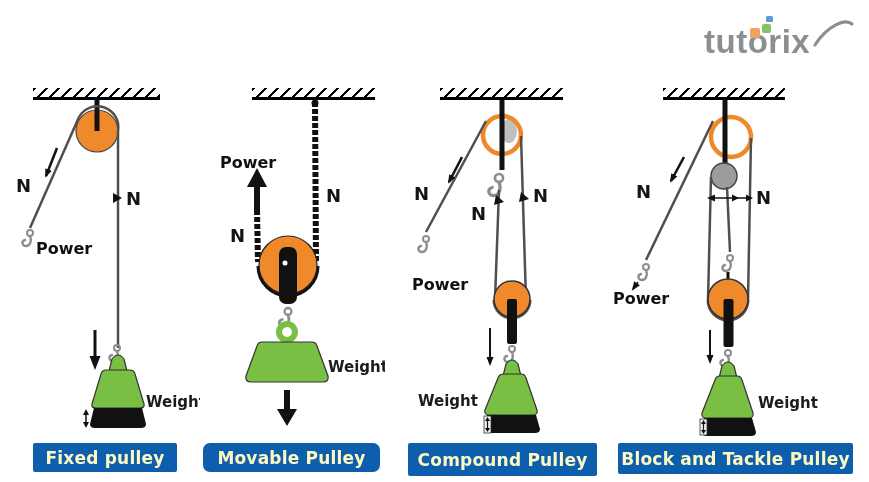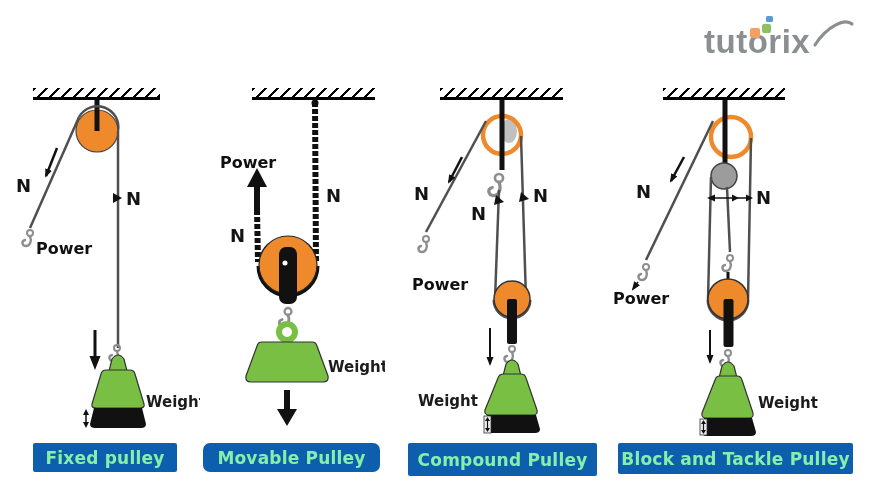--- a/index.html
+++ b/index.html
@@ -1,21 +1,21 @@
 <!DOCTYPE html>
 <html><head>
 <meta charset="utf-8">
 <style>
   html,body{margin:0;padding:0;background:#fff;}
   #stage{position:relative;width:869px;height:482px;background:#fff;overflow:hidden;
          font-family:"DejaVu Sans","Liberation Sans",sans-serif;}
   .ceiling{position:absolute;height:9px;border-bottom:3px solid #000;
            background:repeating-linear-gradient(135deg,#000 0 2.6px,transparent 2.6px 8.5px);}
   .panel-svg{position:absolute;top:80px;}
-  .plabel{position:absolute;background:#0d5fad;color:#86efac;display:flex;align-items:center;
+  .plabel{position:absolute;background:#0d5fad;color:#fef9c3;display:flex;align-items:center;
           justify-content:center;font-weight:bold;font-size:17px;letter-spacing:.2px;
           border-radius:2px;font-family:"DejaVu Sans","Liberation Sans",sans-serif;}
   svg text.nlbl{font-size:18px;font-weight:bold;fill:#141414;}
   svg text.slbl{font-size:15px;font-weight:bold;fill:#1c1c1c;}
   svg text.plbl{font-size:16px;font-weight:bold;fill:#101010;}
   #logo{position:absolute;left:694px;top:12px;}
 </style>
 </head>
 <body>
 

